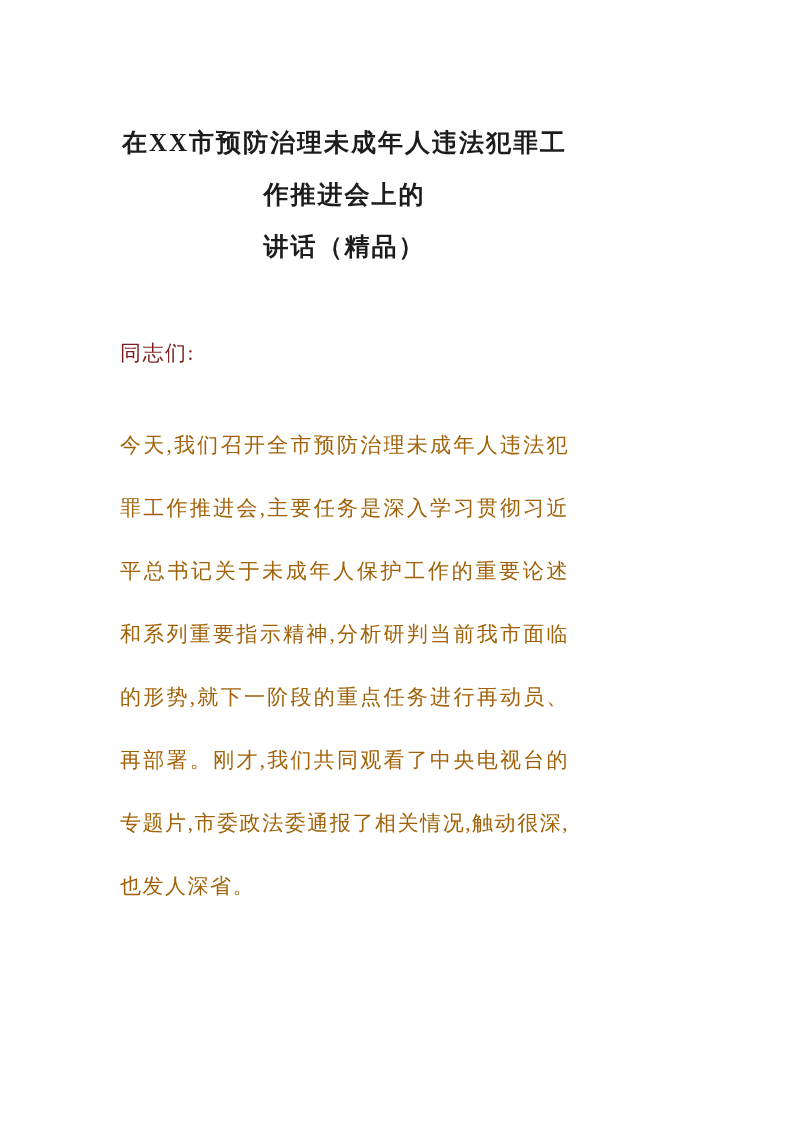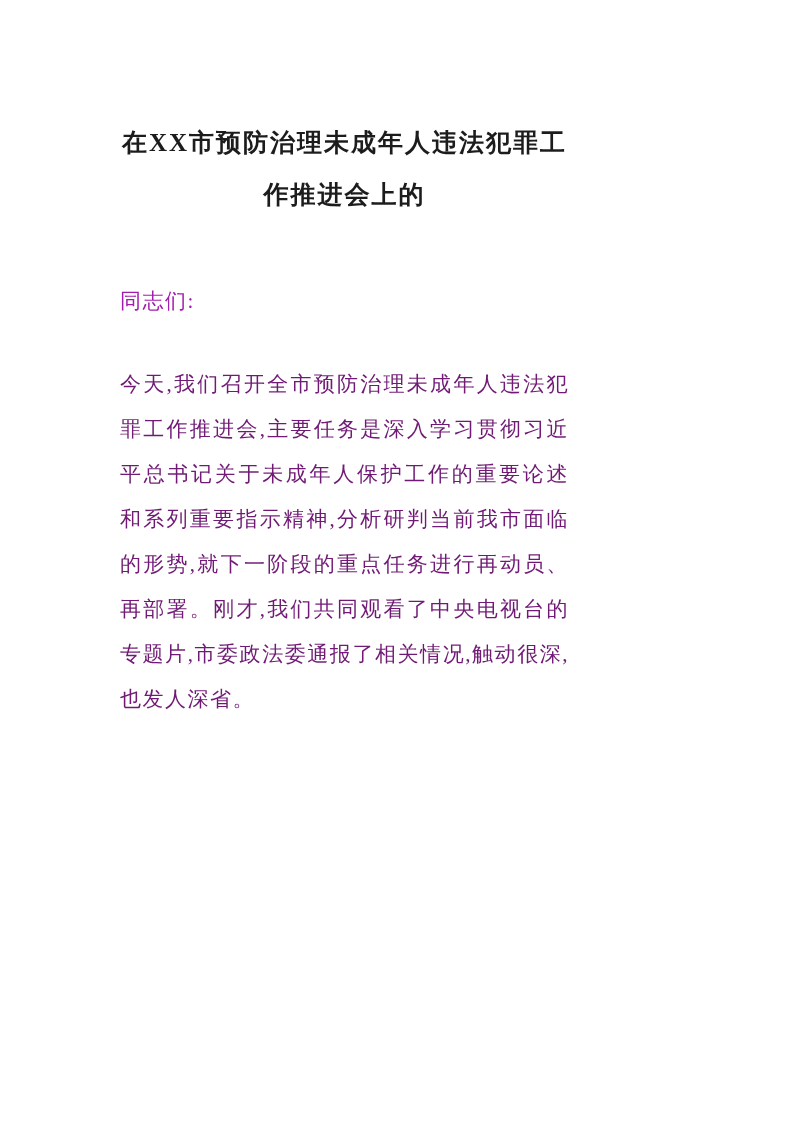--- a/index.html
+++ b/index.html
@@ -26,38 +26,39 @@
     line-height: 52px;
     letter-spacing: 2px;
   }
   .title-line {
     display: block;
   }
   .salutation {
     margin: 0 0 38px 0;
     font-size: 21px;
     line-height: 45px;
-    color: #a21caf;
+    color: #7f1d1d;
     letter-spacing: 1.5px;
   }
   .body-paragraph {
     margin: 0 0 20px 0;
     font-size: 21px;
-    line-height: 45px;
-    color: #701a75;
+    line-height: 63px;
+    color: #a16207;
     letter-spacing: 1.5px;
     text-align: justify;
     text-justify: inter-character;
   }
 </style>
 </head>
 <body>
 
 <div class="page">
   <h1 class="doc-title">
     <span class="title-line">在XX市预防治理未成年人违法犯罪工作推进会上的</span>
+    <span class="title-line">讲话（精品）</span>
   </h1>
 
   <p class="salutation">同志们:</p>
 
   <p class="body-paragraph">今天,我们召开全市预防治理未成年人违法犯罪工作推进会,主要任务是深入学习贯彻习近平总书记关于未成年人保护工作的重要论述和系列重要指示精神,分析研判当前我市面临的形势,就下一阶段的重点任务进行再动员、再部署。刚才,我们共同观看了中央电视台的专题片,市委政法委通报了相关情况,触动很深,也发人深省。</p>
 
 </div>
 
 </body></html>

